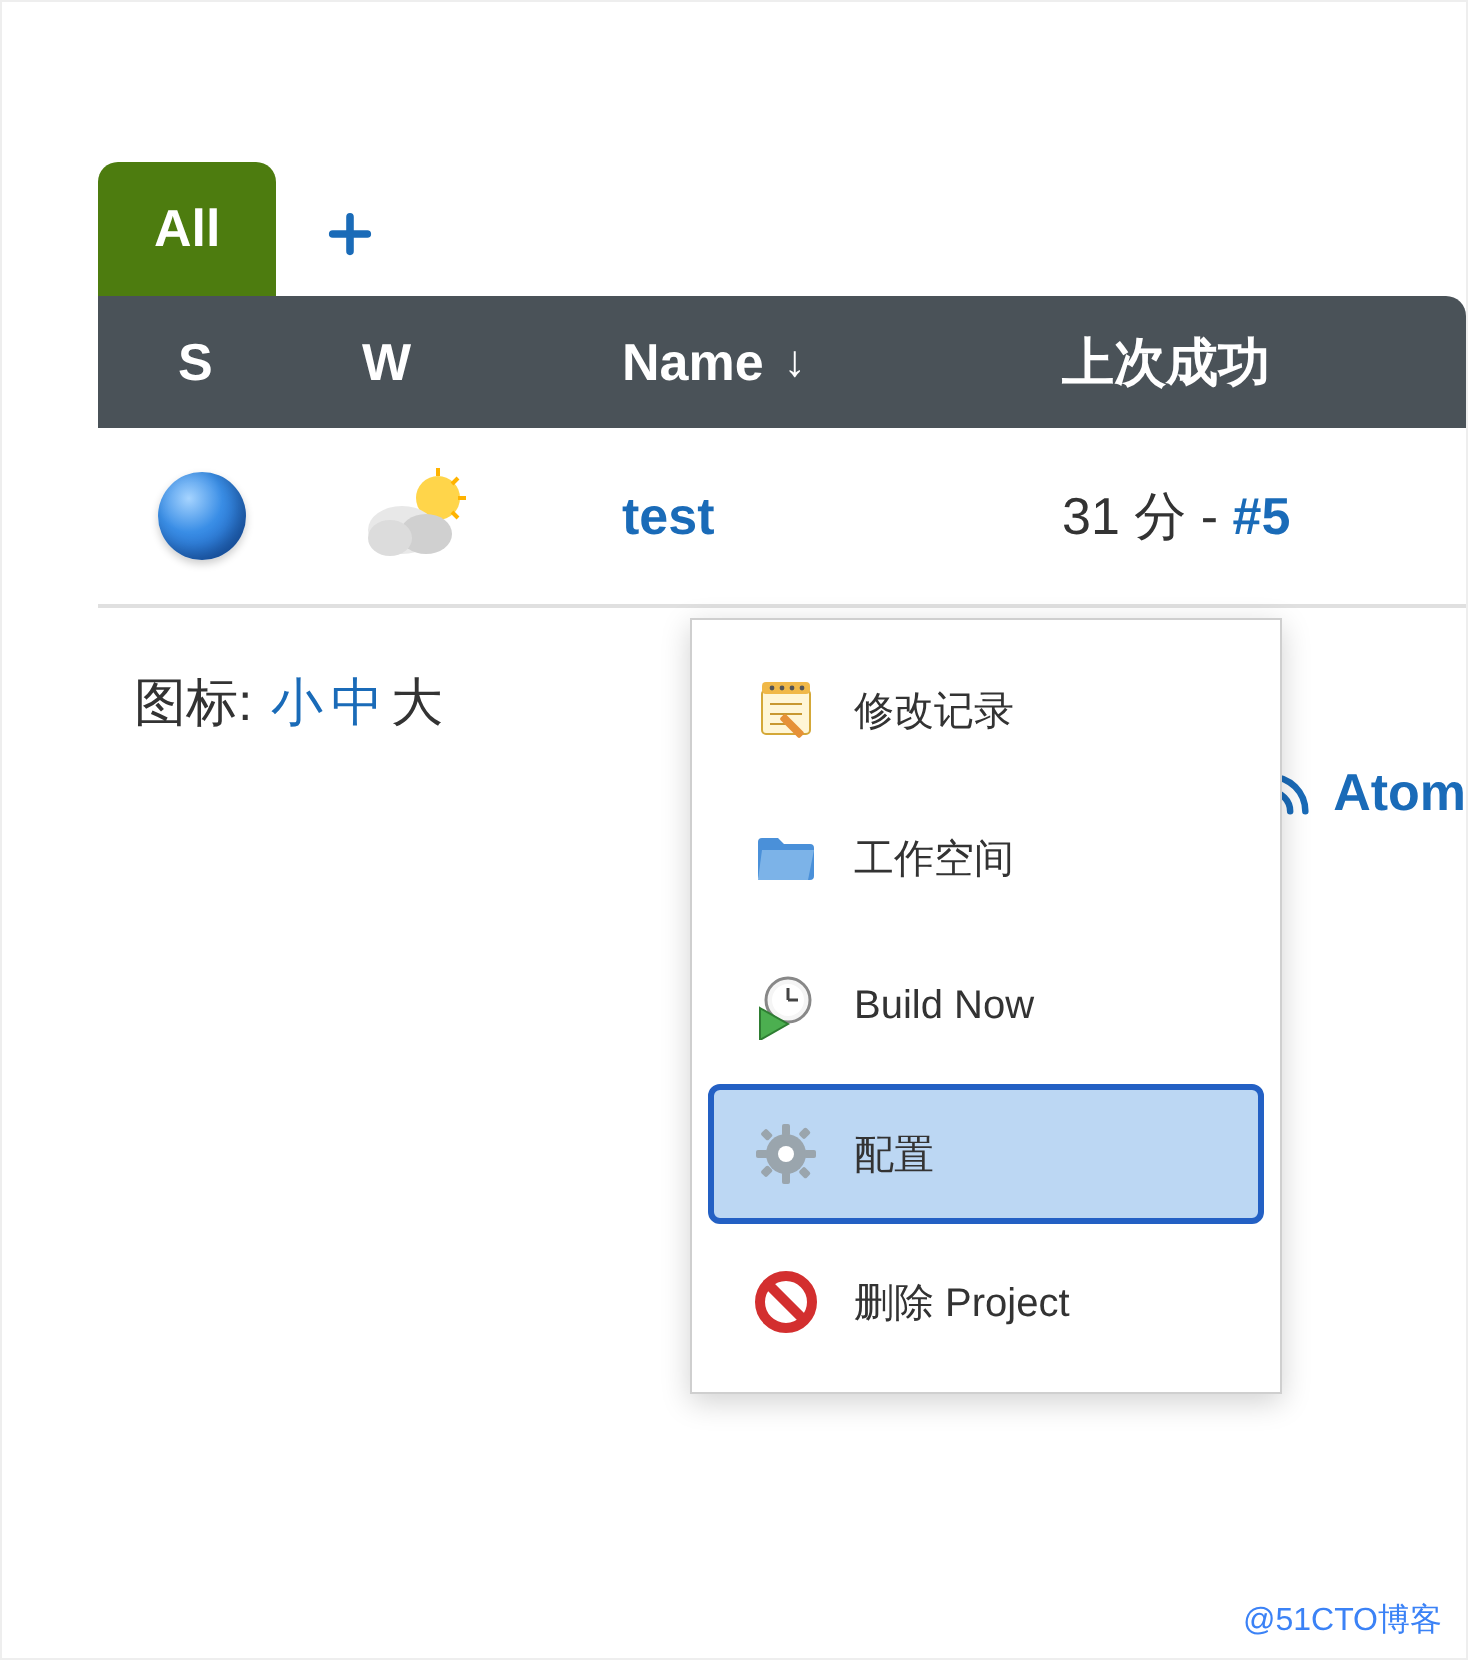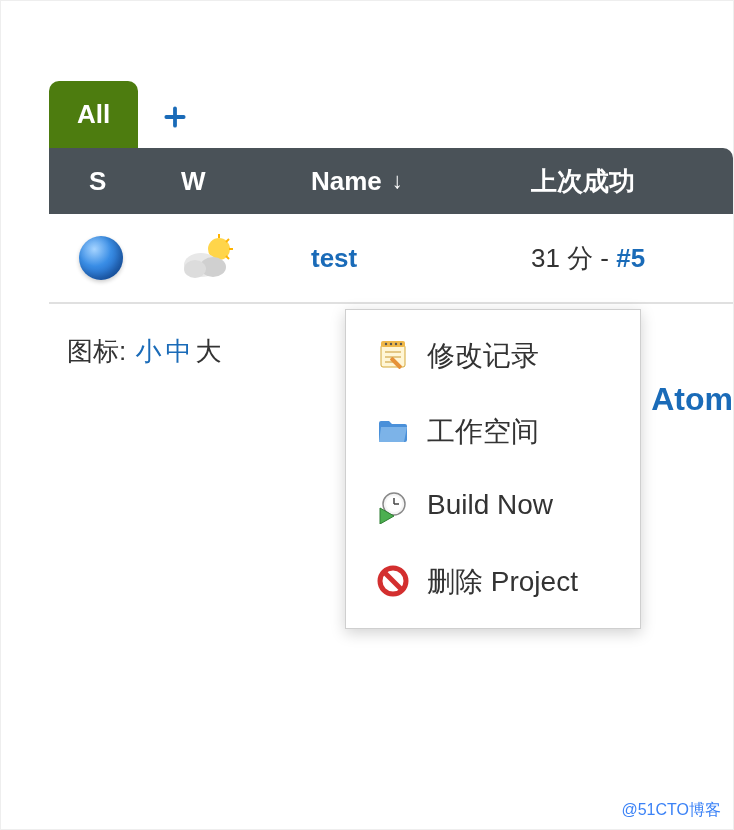--- a/index.html
+++ b/index.html
@@ -86,42 +86,42 @@
     }
     .footer-row .link { font-weight: 400; margin: 0 2px; }
     .footer-row .large-txt { margin-left: 2px; }
     .atom-link {
       position: absolute;
       right: 0;
       top: 380px;
       display: flex;
       align-items: center;
       gap: 10px;
-      font-size: 32px;
+      font-size: 26px;
       font-weight: 700;
       color: #1a6bb8;
       cursor: pointer;
       padding-right: 0;
     }
     .context-menu {
       position: absolute;
       left: 344px;
       top: 308px;
       width: 296px;
       background: #fff;
       border: 1px solid #cfcfcf;
       box-shadow: 0 4px 14px rgba(0,0,0,0.18);
       padding: 6px 0;
     }
     .menu-item {
       display: flex;
-      align-items: flex-start;
+      align-items: center;
       gap: 16px;
       padding: 14px 18px;
-      font-size: 28px;
+      font-size: 20px;
       color: #333;
       cursor: pointer;
       margin: 4px 8px;
       border-radius: 6px;
       border: 3px solid transparent;
     }
     .menu-item.selected {
       background: #bcd7f3;
       border: 3px solid #2360c4;
     }
@@ -241,20 +241,39 @@
       <svg width="34" height="34" viewBox="0 0 34 34">
         <circle cx="18" cy="14" r="11" fill="#f5f5f5" stroke="#888" stroke-width="1.5"></circle>
         <circle cx="18" cy="14" r="8" fill="#fff"></circle>
         <line x1="18" y1="14" x2="18" y2="8" stroke="#444" stroke-width="1.5"></line>
         <line x1="18" y1="14" x2="23" y2="14" stroke="#444" stroke-width="1.5"></line>
         <path d="M4 18 L18 26 L4 34 Z" fill="#4caf50" stroke="#2e7d32" stroke-width="1"></path>
       </svg>
     </div>
     <span>Build Now</span>
   </div>
+  <div class="menu-item selected">
+    <div class="menu-icon">
+      <svg width="34" height="34" viewBox="0 0 34 34">
+        <g fill="#9aa5ad">
+          <circle cx="17" cy="17" r="10"></circle>
+          <rect x="15" y="2" width="4" height="6" rx="1"></rect>
+          <rect x="15" y="26" width="4" height="6" rx="1"></rect>
+          <rect x="2" y="15" width="6" height="4" rx="1"></rect>
+          <rect x="26" y="15" width="6" height="4" rx="1"></rect>
+          <rect x="5" y="5" width="5" height="4" rx="1" transform="rotate(45 7 7)"></rect>
+          <rect x="24" y="24" width="5" height="4" rx="1" transform="rotate(45 26 26)"></rect>
+          <rect x="24" y="5" width="5" height="4" rx="1" transform="rotate(-45 26 7)"></rect>
+          <rect x="5" y="24" width="5" height="4" rx="1" transform="rotate(-45 7 26)"></rect>
+        </g>
+        <circle cx="17" cy="17" r="4" fill="#fff"></circle>
+      </svg>
+    </div>
+    <span>配置</span>
+  </div>
   <div class="menu-item">
     <div class="menu-icon">
       <svg width="34" height="34" viewBox="0 0 34 34">
         <circle cx="17" cy="17" r="13" fill="none" stroke="#d32f2f" stroke-width="5"></circle>
         <line x1="8" y1="8" x2="26" y2="26" stroke="#d32f2f" stroke-width="5"></line>
       </svg>
     </div>
     <span>删除 Project</span>
   </div>
 </div>

